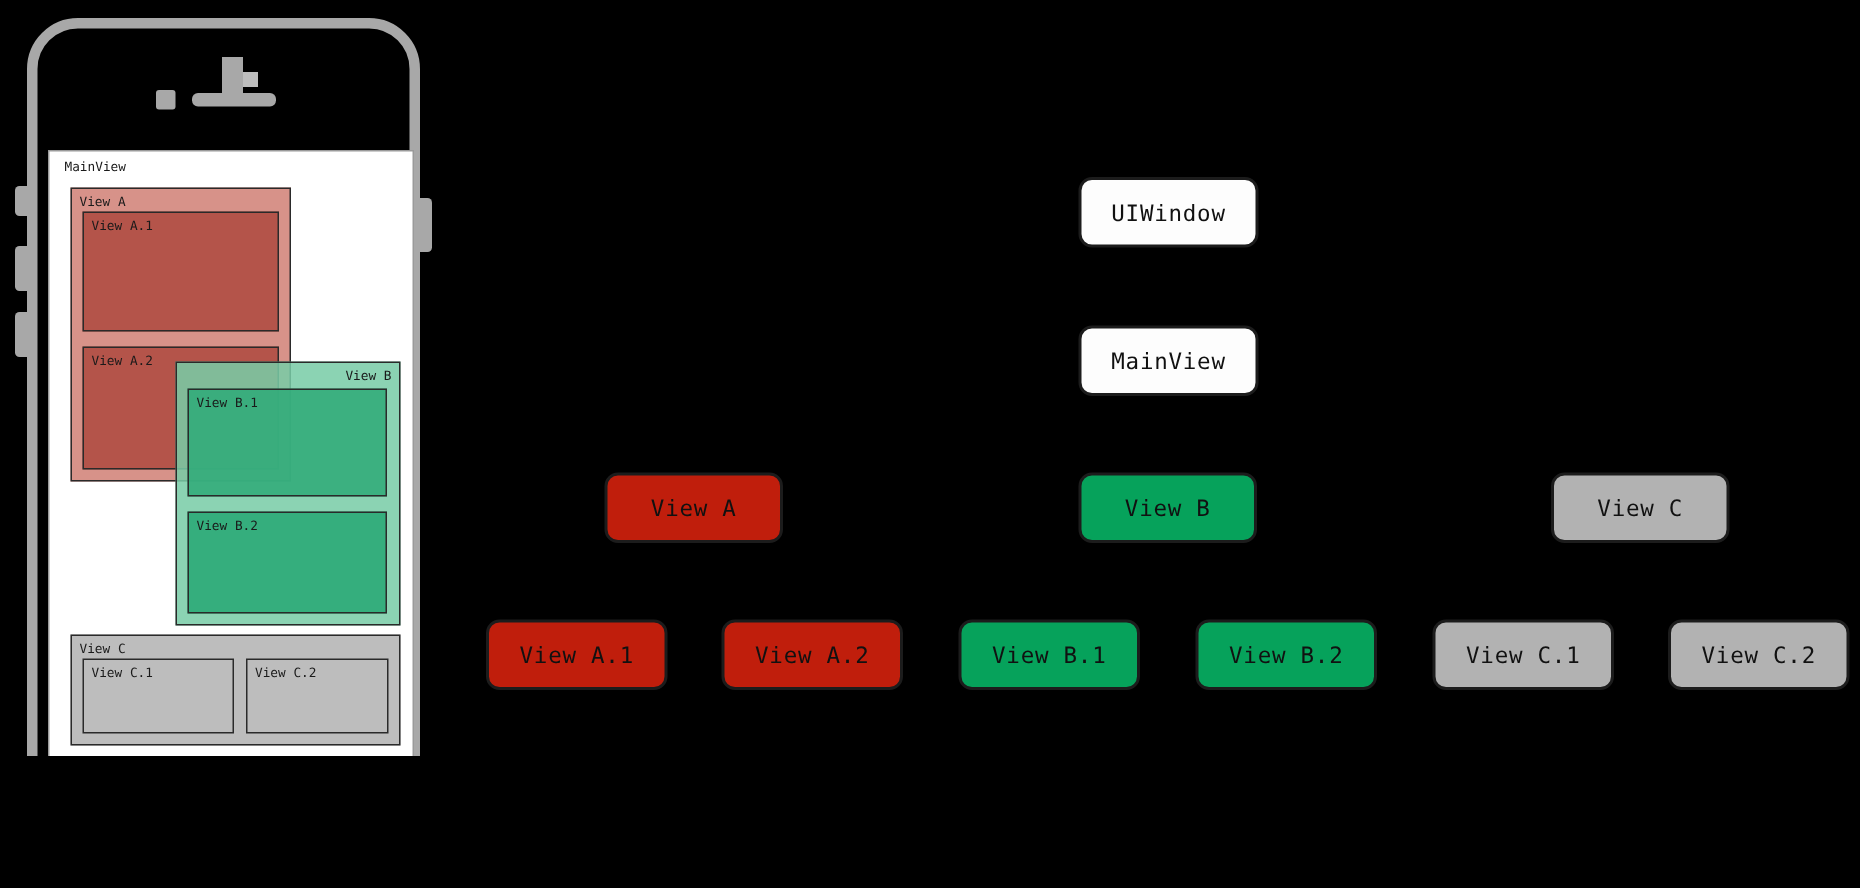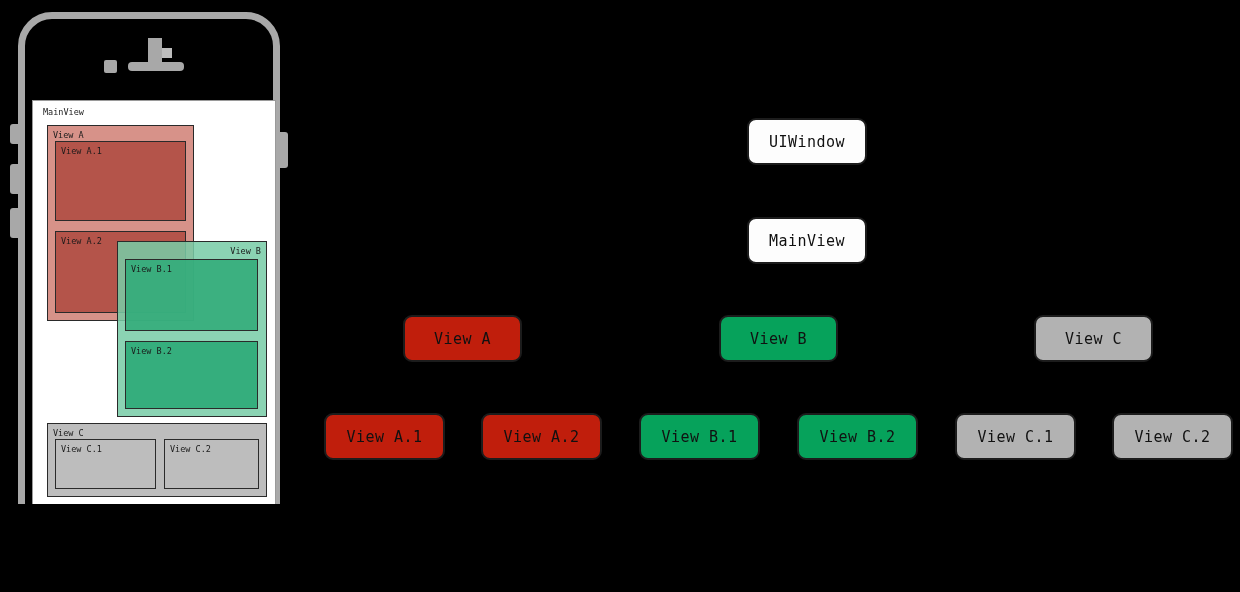--- a/index.html
+++ b/index.html
@@ -148,21 +148,21 @@
     border-radius: 9px;
     display: flex;
     align-items: center;
     justify-content: center;
     font-family: "DejaVu Sans Mono", "Liberation Mono", monospace;
     font-size: 15px;
     color: #111111;
     white-space: nowrap;
     letter-spacing: 0.5px;
   }
-  .n-white { background: #fdfdfd; margin-left: 28px; }
+  .n-white { background: #fdfdfd; }
   .n-red   { background: #c01e0c; }
   .n-green { background: #06a25b; }
   .n-gray  { background: #b2b2b2; }
 </style>
 </head>
 <body>
 
 <div id="stage">
 
   <div id="phone-mockup">

